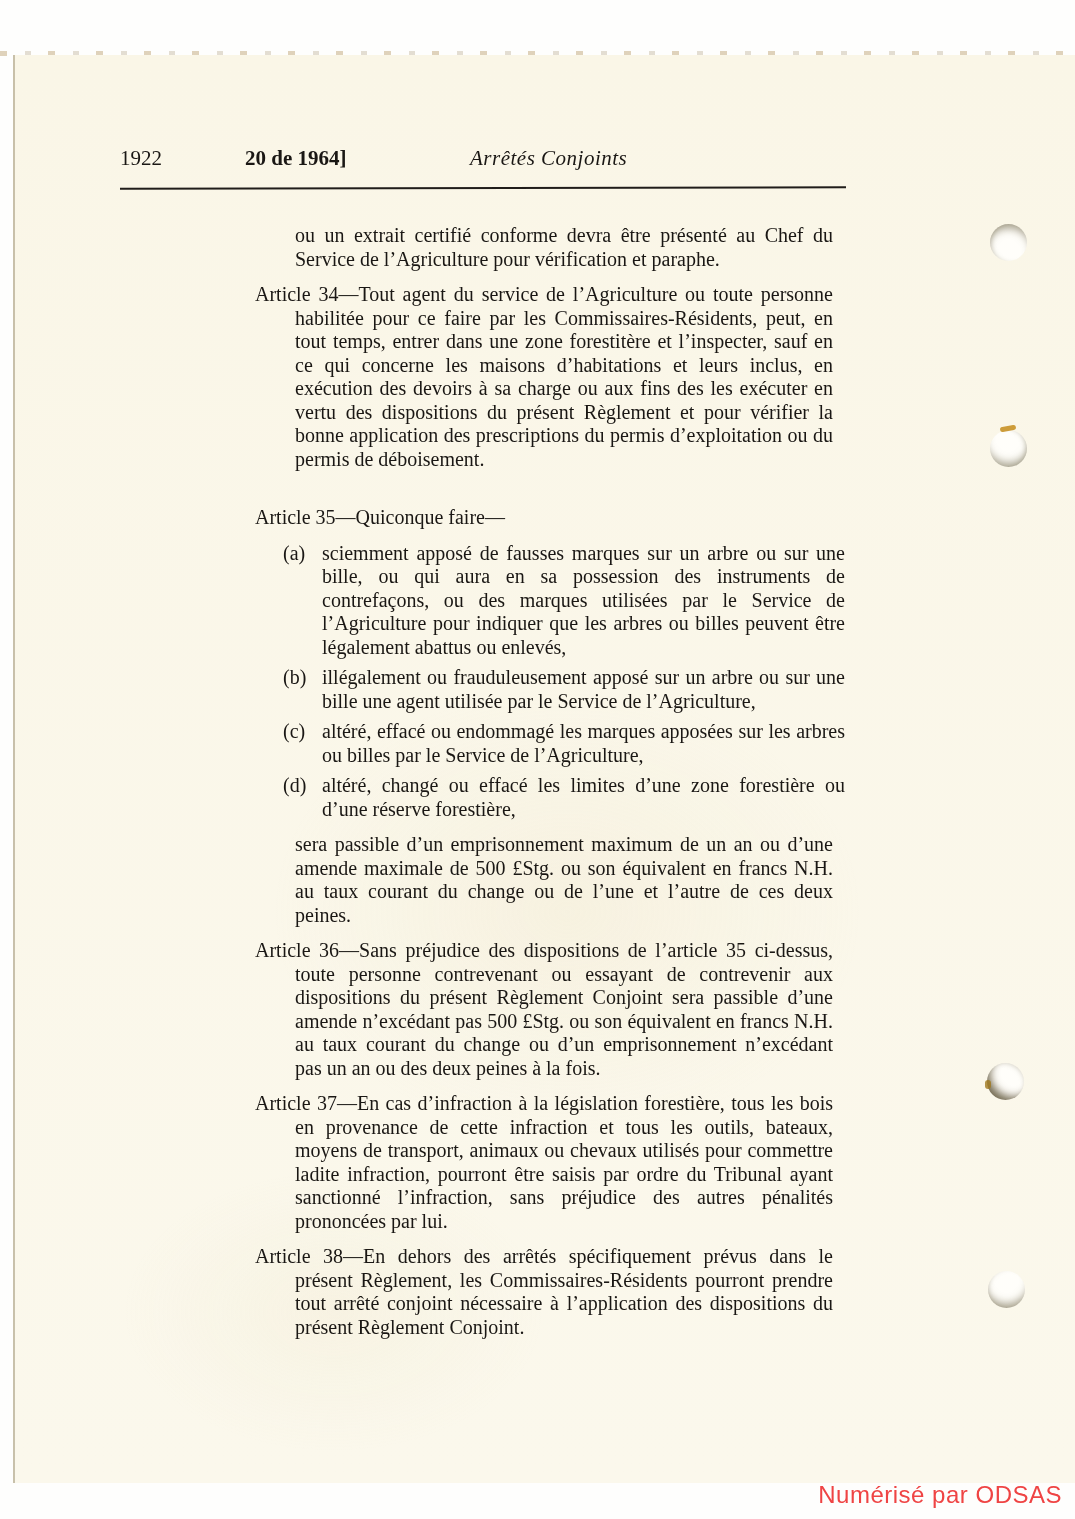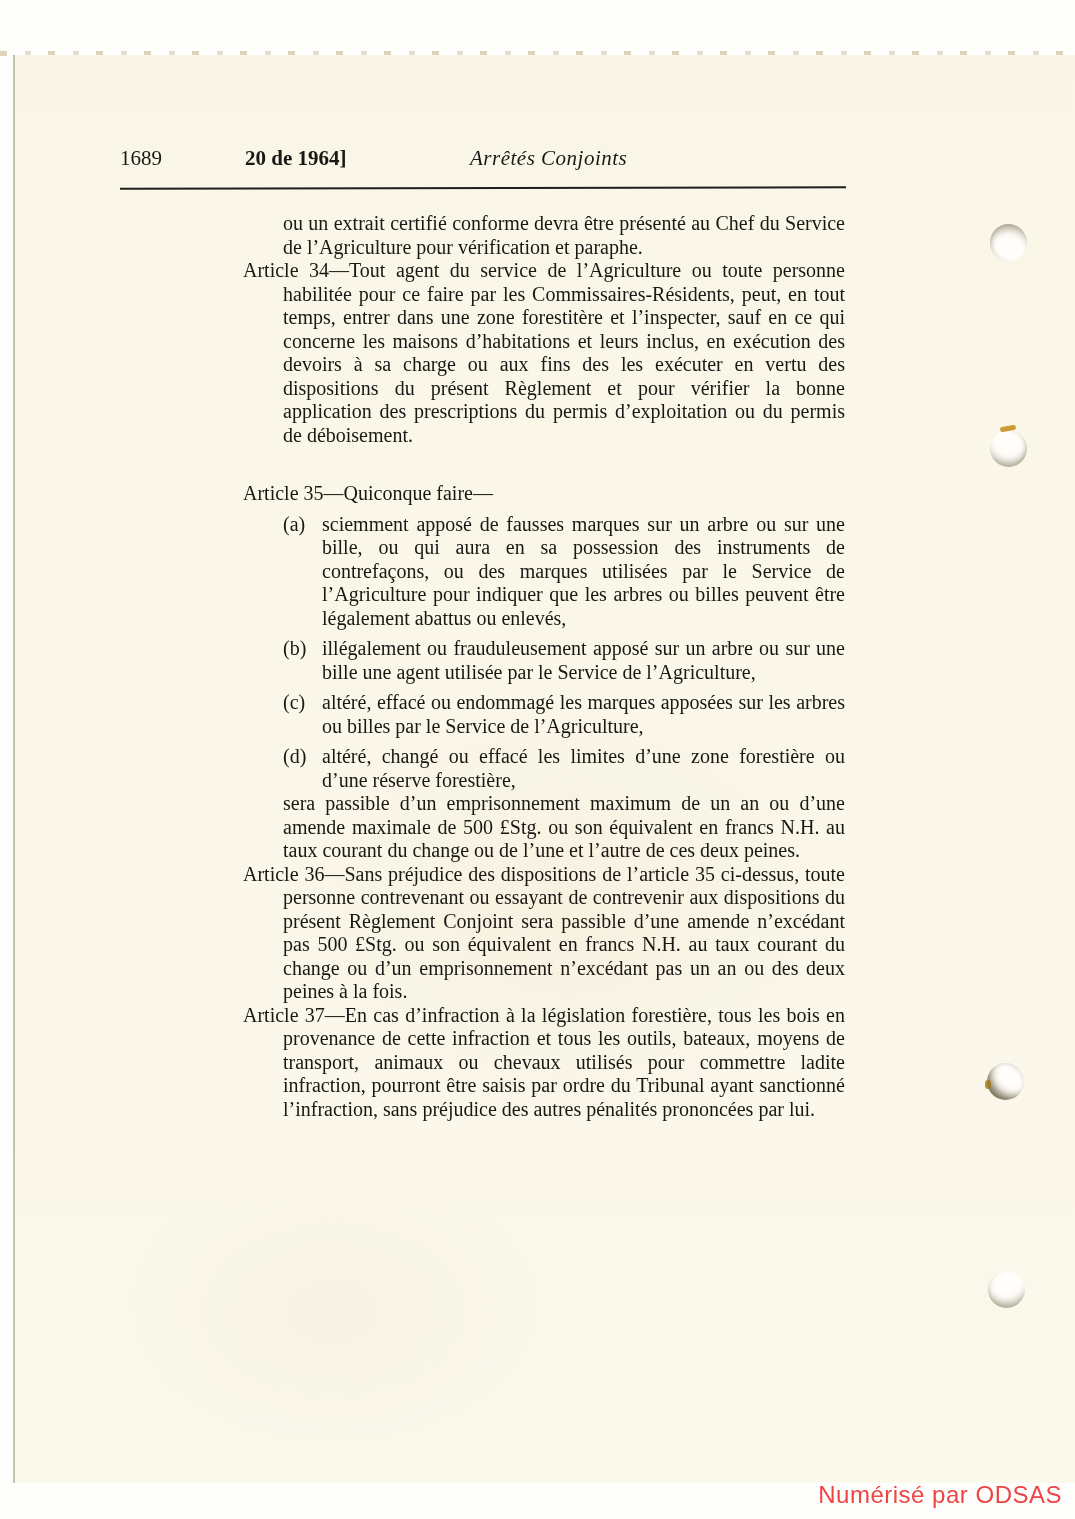--- a/index.html
+++ b/index.html
@@ -52,21 +52,21 @@
 
   
   .col {
     position: absolute;
     left: 283px; top: 212px;
     width: 562px;
     font-size: 20px;
     line-height: 23.5px;
     text-align: justify;
   }
-  .col p { margin: 0; }
+  .col p { margin: 12px; }
   .hang { text-indent: -40px; }
   .intro { margin: 0; }
   .art-34 { margin-top: 31px; }
   .art-35 { margin-top: 35px; }
   .art-36 { margin-top: 30px; }
   .art-37 { margin-top: 30px; }
   .art-38 { margin-top: 30px; }
   .a35-head { text-indent: -40px; }
   .list-item { position: relative; padding-left: 39px; margin-top: 7px; }
   .list-item .marker { position: absolute; left: 0; top: 0; }
@@ -101,21 +101,21 @@
     color: #ef4444;
     letter-spacing: 0.5px;
   }
 </style>
 </head>
 <body>
 
 <div class="top-edge"></div>
 <div class="paper"></div>
 
-<span class="hdr page-number">1689</span>
+<span class="hdr page-number">1922</span>
 <span class="hdr header-date">20 de 1964]</span>
 <span class="hdr header-title">Arrêtés Conjoints</span>
 <div class="header-rule"></div>
 
 <div class="col">
 
   <p class="intro">ou un extrait certifié conforme devra être présenté au Chef du Service de l’Agriculture pour vérification et paraphe.</p>
 
   <p class="hang art-34"><span>Article 34</span><span>—Tout agent du service de l’Agriculture ou toute personne habilitée pour ce faire par les Commissaires-Résidents, peut, en tout temps, entrer dans une zone forestitère et l’inspecter, sauf en ce qui concerne les maisons d’habitations et leurs inclus, en exécution des devoirs à sa charge ou aux fins des les exécuter en vertu des dispositions du présent Règlement et pour vérifier la bonne application des prescriptions du permis d’exploitation ou du permis de déboisement.</span></p>
 
@@ -139,20 +139,21 @@
       <span>altéré, changé ou effacé les limites d’une zone forestière ou d’une réserve forestière,</span>
     </div>
 
     <p class="a35-closing">sera passible d’un emprisonnement maximum de un an ou d’une amende maximale de 500 £Stg. ou son équivalent en francs N.H. au taux courant du change ou de l’une et l’autre de ces deux peines.</p>
   </div>
 
   <p class="hang art-36"><span>Article 36</span><span>—Sans préjudice des dispositions de l’article 35 ci-dessus, toute personne contrevenant ou essayant de contrevenir aux dispositions du présent Règlement Conjoint sera passible d’une amende n’excédant pas 500 £Stg. ou son équivalent en francs N.H. au taux courant du change ou d’un emprisonnement n’excédant pas un an ou des deux peines à la fois.</span></p>
 
   <p class="hang art-37"><span>Article 37</span><span>—En cas d’infraction à la législation forestière, tous les bois en provenance de cette infraction et tous les outils, bateaux, moyens de transport, animaux ou chevaux utilisés pour commettre ladite infraction, pourront être saisis par ordre du Tribunal ayant sanctionné l’infraction, sans préjudice des autres pénalités prononcées par lui.</span></p>
 
+  <p class="hang art-38"><span>Article 38</span><span>—En dehors des arrêtés spécifiquement prévus dans le présent Règlement, les Commissaires-Résidents pourront prendre tout arrêté conjoint nécessaire à l’application des dispositions du présent Règlement Conjoint.</span></p>
 
 </div>
 
 <div class="hole hole-1"></div>
 <div class="hole hole-2"></div>
 <div class="speck-1"></div>
 <div class="hole hole-3"></div>
 <div class="speck-2"></div>
 <div class="hole hole-4"></div>
 

